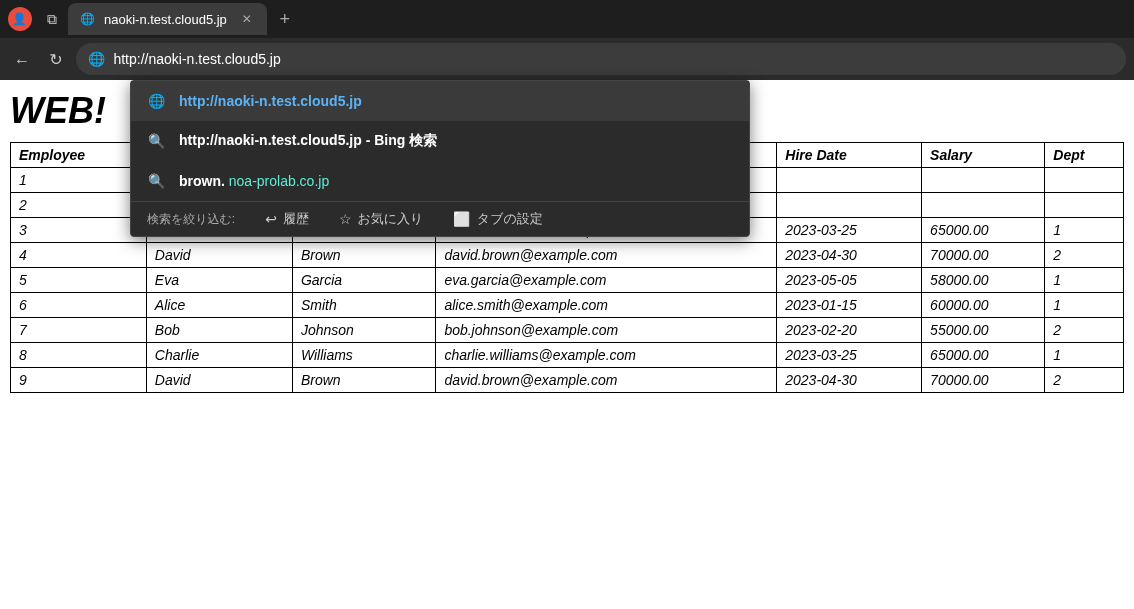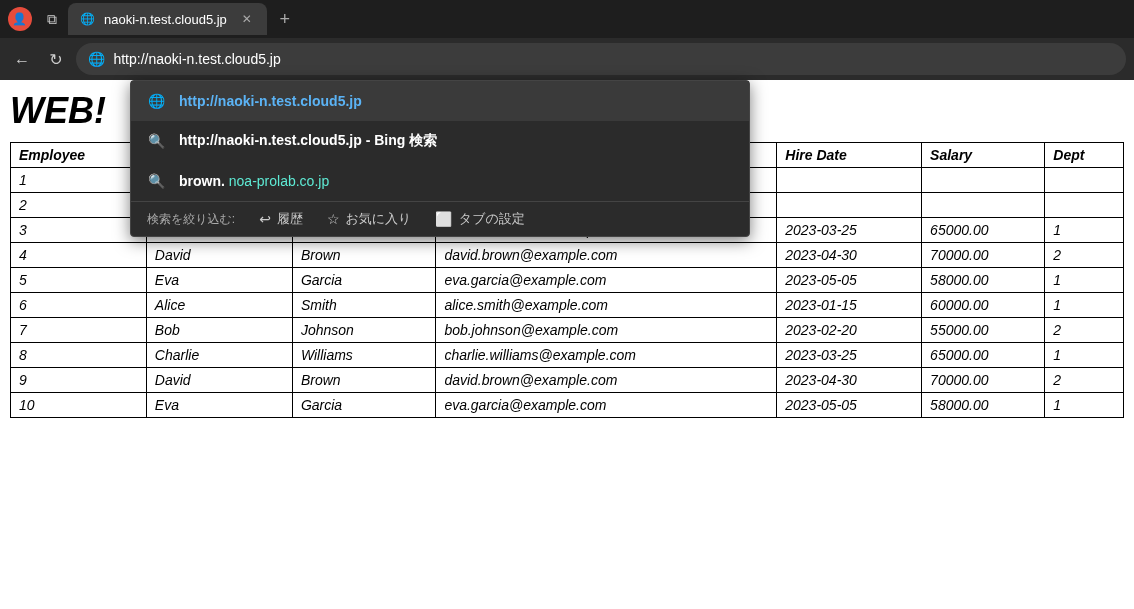--- a/index.html
+++ b/index.html
@@ -132,21 +132,21 @@
       font-size: 14px;
     }
     .dropdown-url-secondary span {
       color: #fff;
       font-weight: 600;
     }
     .dropdown-footer {
       display: flex;
       align-items: center;
       padding: 8px 16px;
-      gap: 24px;
+      gap: 30px;
       border-top: 1px solid #444;
     }
     .footer-label {
       color: #aaa;
       font-size: 12px;
     }
     .footer-btn {
       display: flex; align-items: center; gap: 6px;
       color: #ccc; font-size: 13px; cursor: pointer;
     }
@@ -340,24 +340,15 @@
         </tr>
         <tr>
           <td>9</td>
           <td>David</td>
           <td>Brown</td>
           <td>david.brown@example.com</td>
           <td>2023-04-30</td>
           <td>70000.00</td>
           <td>2</td>
         </tr>
-        <tr>
-          <td>10</td>
-          <td>Eva</td>
-          <td>Garcia</td>
-          <td>eva.garcia@example.com</td>
-          <td>2023-05-05</td>
-          <td>58000.00</td>
-          <td>1</td>
-        </tr>
       </tbody>
   </table>
 </div>
 
 </body></html>

